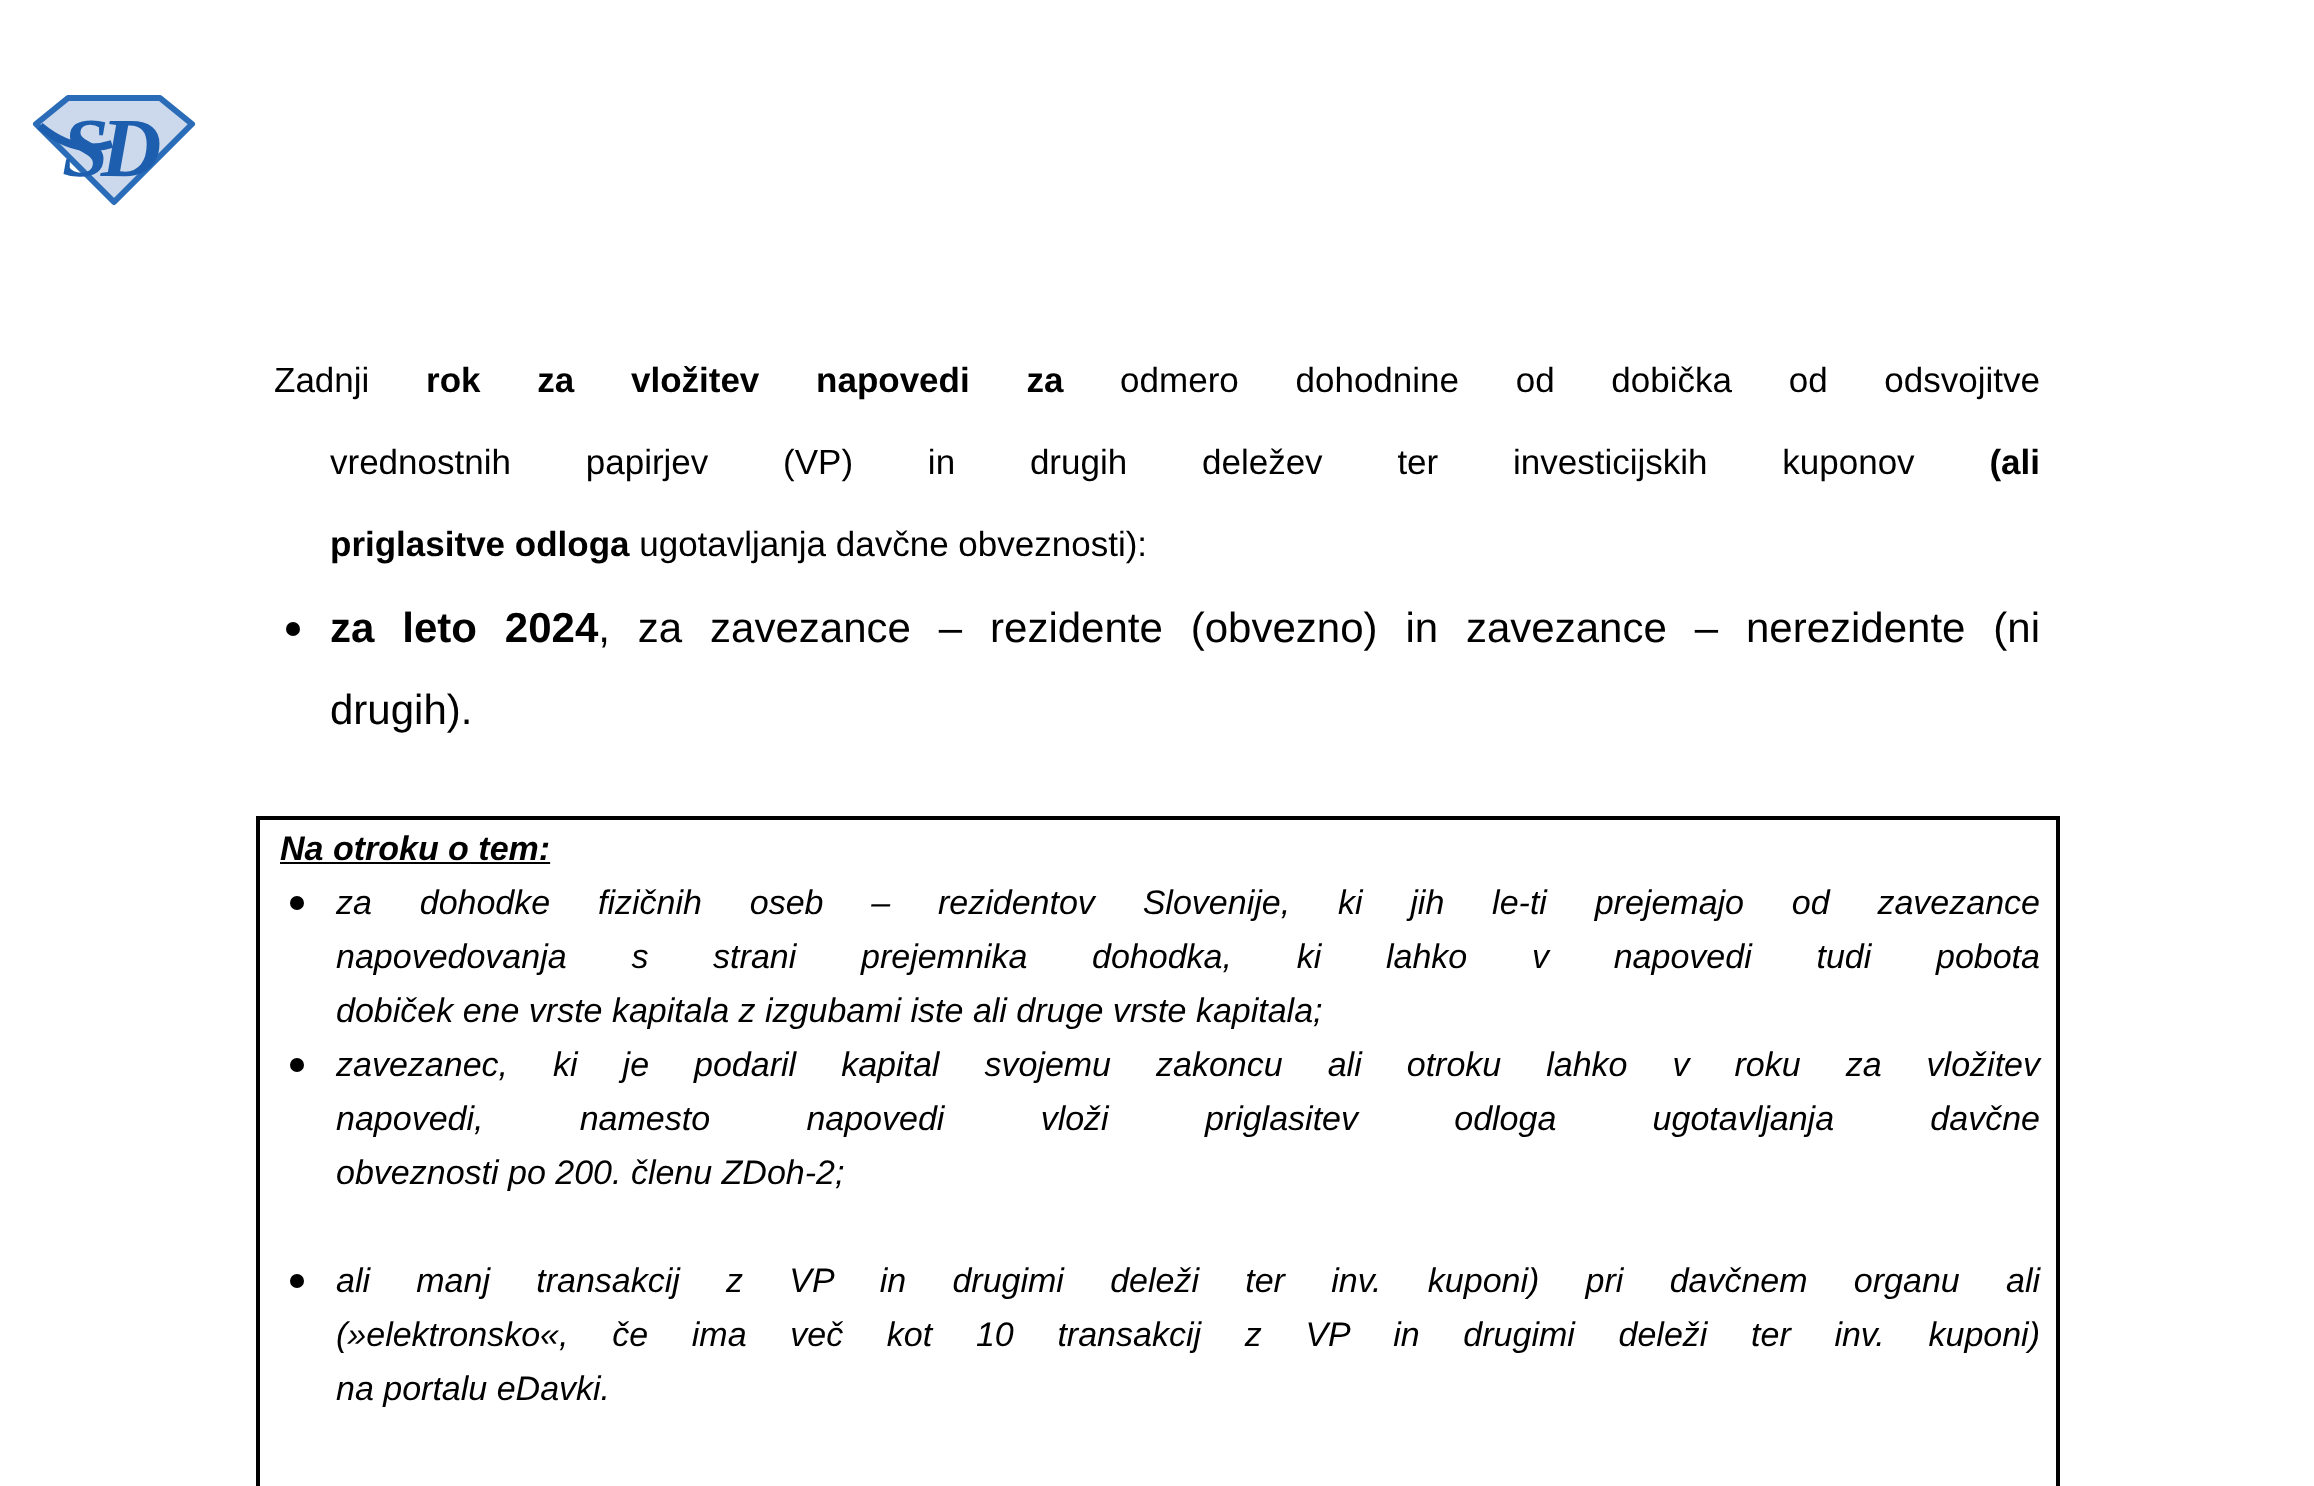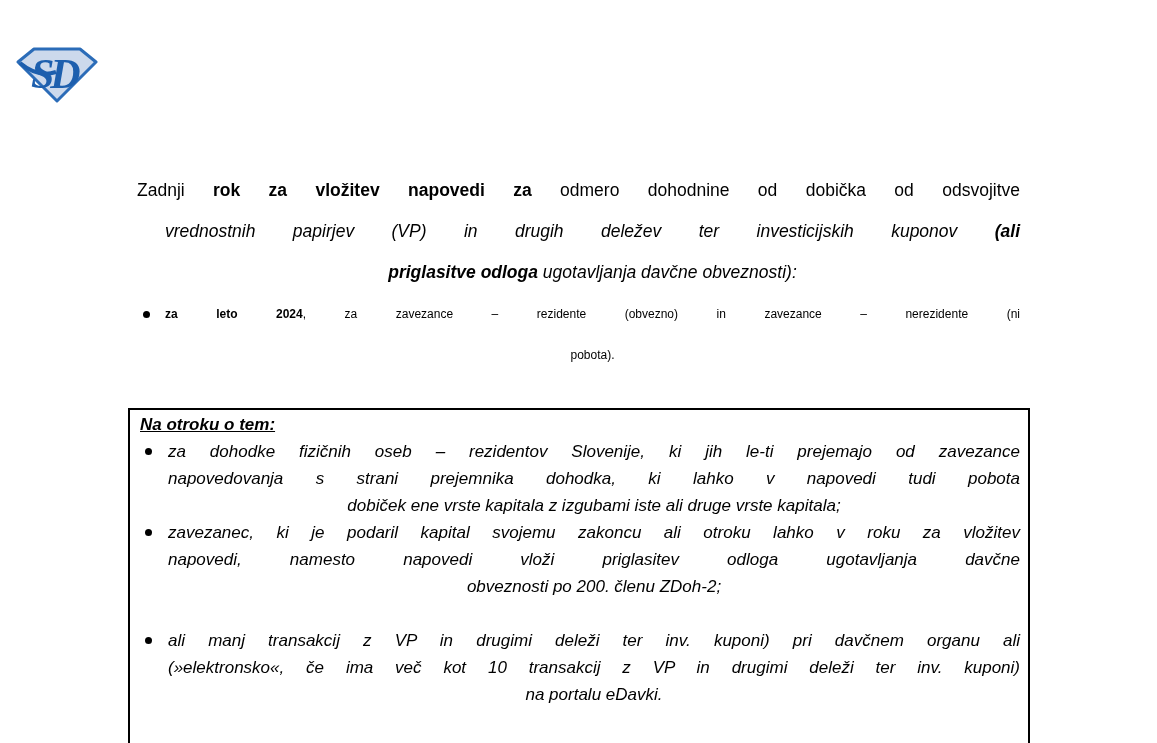--- a/index.html
+++ b/index.html
@@ -9,36 +9,36 @@
     overflow: hidden;
     font-family: "Liberation Sans", sans-serif;
     color: #000000;
   }
   .page { position: absolute; inset: 0; width: 1157px; height: 743px; }
 
   
   .logo { position: absolute; left: 16px; top: 46px; width: 82px; height: 58px; }
 
   
-  .tline { white-space: nowrap; text-align: center; }
+  .tline { white-space: nowrap; }
   .tline.just { text-align: justify; text-align-last: justify; white-space: normal; }
   .b { font-weight: bold; margin-top: 20px; }
 
   
   .intro {
     position: absolute; left: 137px; top: 170px; width: 883px;
     font-size: 17.5px;
   }
   .intro .tline { line-height: 41px; height: 41px; }
-  .intro .tline + .tline { padding-left: 28px; font-style: italic; }
+  .intro .tline + .tline { padding-left: 28px; }
 
   
   .outer-bullet {
     position: absolute; left: 137px; top: 294px; width: 883px;
-    font-size: 12px;
+    font-size: 21px;
   }
   .outer-bullet .btext { margin-left: 28px; }
   .outer-bullet .tline { line-height: 41px; height: 41px; }
   .dot {
     position: absolute; display: block;
     width: 7px; height: 7px; border-radius: 50%; background: #000;
   }
   .outer-bullet > .dot { left: 6px; top: 17px; }
 
   
@@ -77,21 +77,21 @@
   <div class="intro">
       <div class="tline just"><span>Zadnji </span><span class="b">rok za vložitev napovedi za</span><span> odmero dohodnine od dobička od odsvojitve</span></div>
       <div class="tline just"><span>vrednostnih papirjev (VP) in drugih deležev ter investicijskih kuponov </span><span class="b">(ali</span></div>
       <div class="tline"><span class="b">priglasitve odloga</span><span> ugotavljanja davčne obveznosti):</span></div>
     </div>
 
   <div class="outer-bullet">
     <span class="dot"></span>
     <div class="btext">
         <div class="tline just"><span class="b">za leto 2024</span><span>, za zavezance – rezidente (obvezno) in zavezance – nerezidente (ni</span></div>
-        <div class="tline"><span>pobota).</span></div>
+        <div class="tline"><span>drugih).</span></div>
       </div>
   </div>
 
   <div class="infobox">
     <div class="box-title">Na otroku o tem:</div>
     <div class="box-bullet">
       <span class="dot"></span>
       <div>
           <div class="tline just"><span>za dohodke fizičnih oseb – rezidentov Slovenije, ki jih le-ti prejemajo od zavezance</span></div>
           <div class="tline just"><span>napovedovanja s strani prejemnika dohodka, ki lahko v napovedi tudi pobota</span></div>

